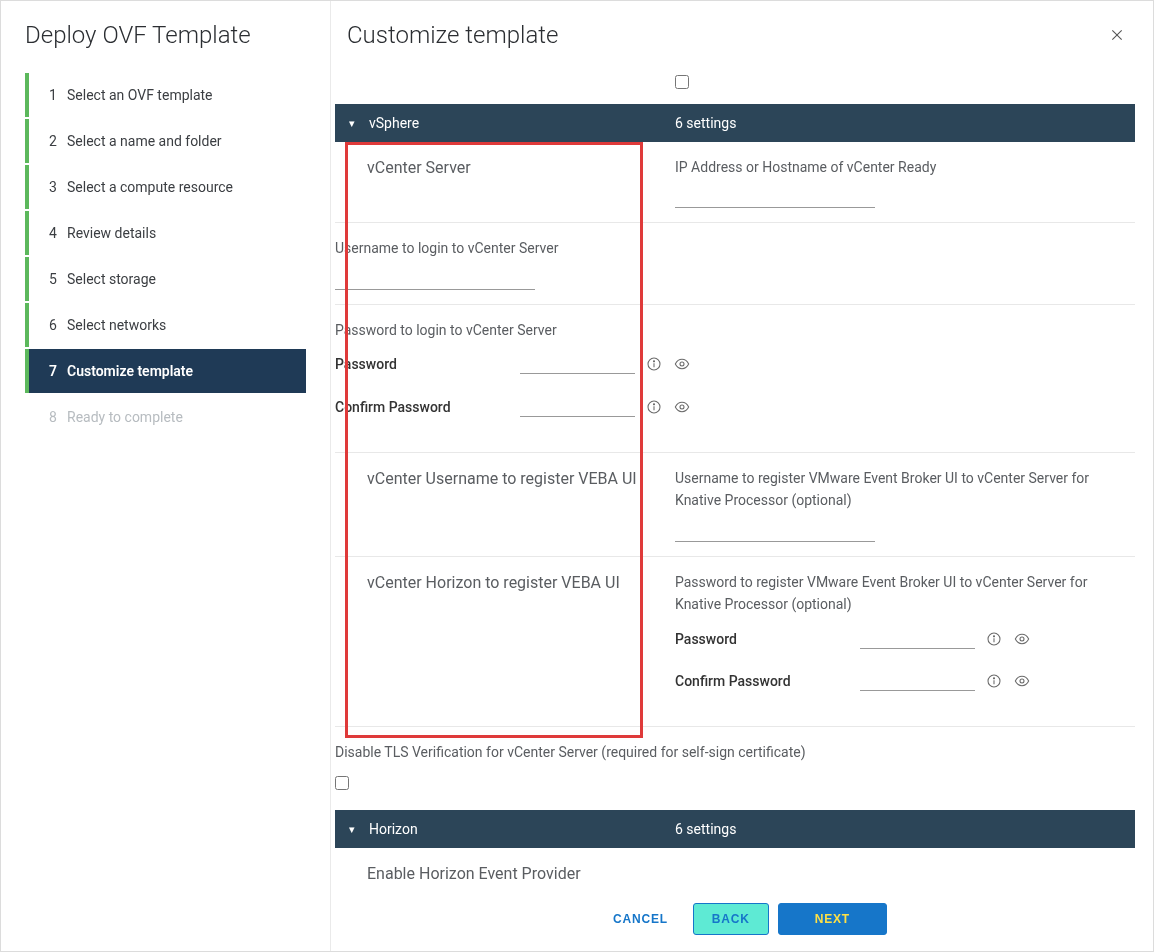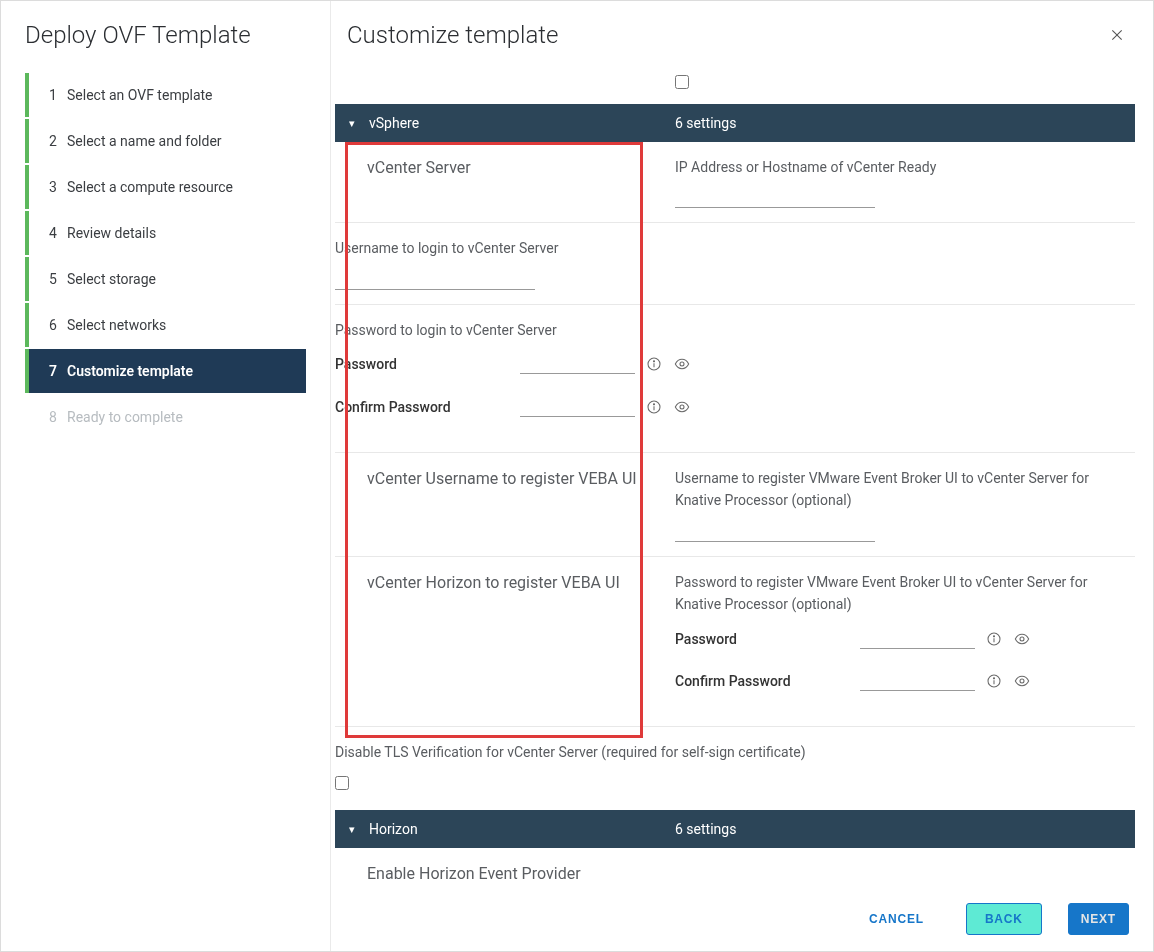--- a/index.html
+++ b/index.html
@@ -202,23 +202,23 @@
       position: absolute;
       border: 3px solid #df3a3a;
       pointer-events: none;
       z-index: 5;
     }
 
     
     .footer {
       padding: 16px 24px;
       display: flex;
-      justify-content: flex-end;
-      align-items: center;
-      gap: 26px;
+      justify-content: center;
+      align-items: center;
+      gap: 9px;
       border-top: 1px solid transparent;
     }
     .btn {
       font-size: 12px;
       letter-spacing: 0.8px;
       font-weight: 600;
       padding: 8px 16px;
       cursor: pointer;
       border-radius: 3px;
     }
@@ -227,24 +227,24 @@
       border: none;
       background: transparent;
     }
     .btn-back {
       color: #1676c9;
       border: 1px solid #1676c9;
       background: #5eead4;
       padding: 8px 18px;
     }
     .btn-next {
-      color: #e5e5e5;
+      color: #fde047;
       background: #1676c9;
       border: 1px solid #1676c9;
-      padding: 8px 12px;
+      padding: 8px 36px;
     }
 
     svg.icon-svg { width: 16px; height: 16px; }
   </style>
 </head>
 <body>
 
 <div class="wizard">
   <div class="main-area">
 

